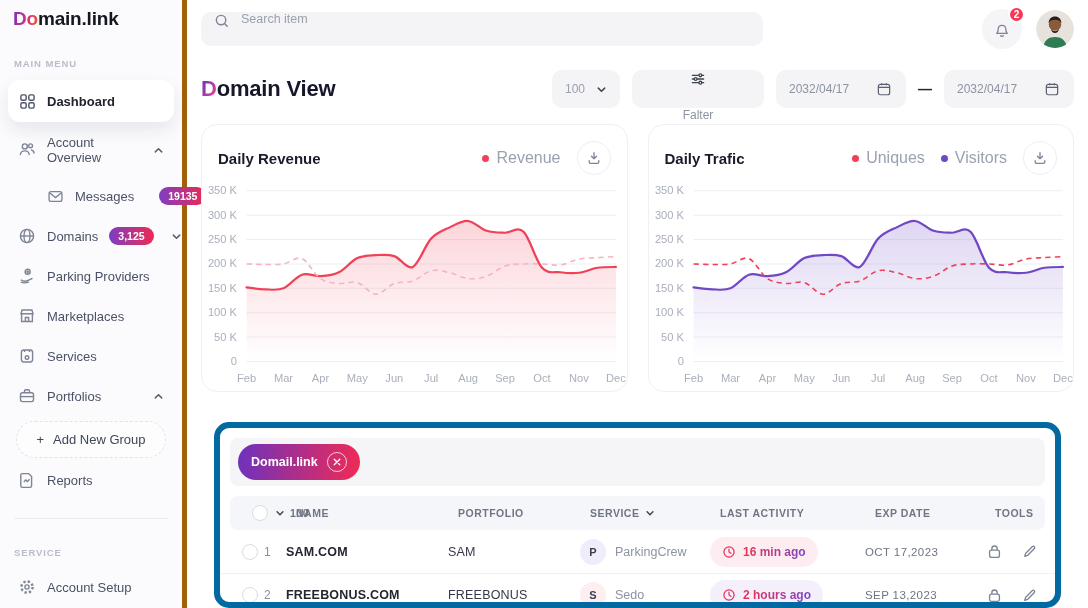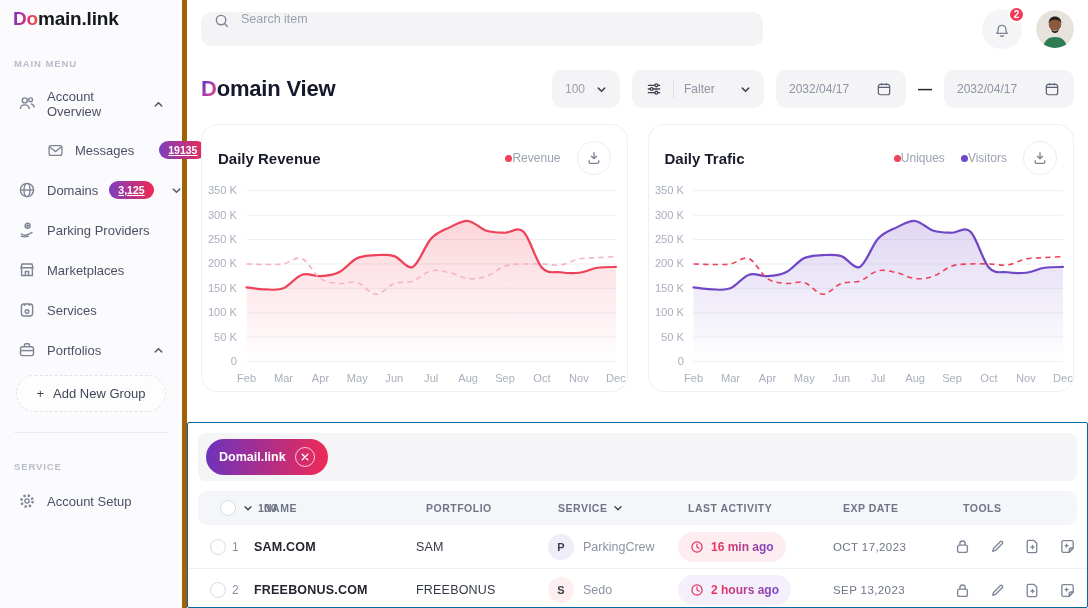--- a/index.html
+++ b/index.html
@@ -8,21 +8,21 @@
 
   
   .sidebar { width:187px; min-width:187px; background:#fbfbfd; border-right:5px solid #a16207; padding-top:8px; display:flex; flex-direction:column; }
   .logo { padding:0 13px; font-size:19px; font-weight:800; color:#15171f; letter-spacing:-.2px; }
   .grad-logo { background:linear-gradient(100deg,#7b2fbe 5%,#d6307f 55%,#f05a28 100%); -webkit-background-clip:text; background-clip:text; color:transparent; }
   .section-label { font-size:9.5px; letter-spacing:.9px; color:#b9bdc9; padding:28px 14px 9px; font-weight:600; }
   .nav-item { display:flex; align-items:center; gap:11px; padding:9px 10px; margin:2px 8px; border-radius:12px; color:#4b5265; font-size:13px; cursor:pointer; }
   .nav-item.active { background:#fff; box-shadow:0 8px 18px rgba(26,32,64,.09); font-weight:700; color:#21242f; padding:12px 10px; }
   .icn { width:18px; height:18px; color:#7d8496; display:inline-flex; align-items:center; justify-content:center; flex:none; }
   .nav-item.active .icn { color:#4d5466; }
-  .badge { margin-left:auto; background:linear-gradient(90deg,#7d3ec1,#ee2a52); color:#fff; font-size:10.5px; padding:3px 9px; border-radius:999px; font-weight:600;text-decoration:underline; }
+  .badge { margin-left:auto; background:linear-gradient(90deg,#7d3ec1,#ee2a52); color:#fff; font-size:10.5px; padding:3px 9px; border-radius:999px; font-weight:600; }
   .chev { margin-left:auto; color:#565d6e; display:flex; }
   .chev.inline { margin-left:6px; }
   .sub { padding-left:38px; }
   .sub .badge { margin-left:14px; }
   .add-group { margin:5px 16px 2px; border:1.5px dashed #e0e3ea; border-radius:22px; padding:10px 8px; font-size:13px; color:#3f4657; display:flex; align-items:center; justify-content:center; gap:9px; background:#fdfdfe; cursor:pointer; }
   .side-divider { height:1px; background:#ececf1; margin:18px 14px 0; }
 
   
   .main { flex:1; display:flex; flex-direction:column; min-width:0; }
   .topbar { height:58px; display:flex; align-items:center; padding:0 14px; gap:14px; flex:none; }
@@ -43,27 +43,27 @@
   .pill .num { color:#9aa0ad; }
   .vsep { width:1px; height:17px; background:#dcdfe6; }
   .dash-sep { color:#23262f; font-weight:700; font-size:14px; }
 
   
   .charts { display:flex; gap:20px; padding:16px 14px 0; }
   .card { flex:1; border:1px solid #f0f0f3; border-radius:16px; background:#fff; min-width:0; }
   .card-head { display:flex; align-items:center; gap:16px; padding:16px 16px 0; }
   .card-title { font-size:15px; font-weight:700; color:#191c2b; margin-right:auto; }
   .legend { display:flex; gap:16px; align-items:center; }
-  .legend-item { display:flex; align-items:center; font-size:12px; color:#9aa1b0; }
+  .legend-item { display:flex; gap:7px; align-items:center; font-size:16px; color:#9aa1b0; }
   .legend-dot { width:7px; height:7px; border-radius:50%; }
   .dl-btn { width:34px; height:34px; border-radius:50%; border:1px solid #eceef2; background:#fff; color:#6a7080; display:flex; align-items:center; justify-content:center; cursor:pointer; }
   svg.chart { display:block; width:100%; height:214px; margin-top:2px; }
 
   
-  .table-card { margin:30px 0 0; border:1px solid #0369a1; border-radius:2px; background:#fff; overflow:hidden; }
+  .table-card { margin:30px 27px 0; border:6px solid #0369a1; border-radius:15px; background:#fff; overflow:hidden; }
   .tagbar { margin:10px; background:#f5f5f8; border-radius:8px; padding:6px 8px; display:flex; }
   .tag { display:inline-flex; align-items:center; gap:9px; background:linear-gradient(95deg,#6d32bd,#f02a55); color:#fff; font-size:12.5px; font-weight:600; border-radius:18px; padding:8px 13px; cursor:pointer; }
   .tag-x { width:20px; height:20px; border-radius:50%; border:1.2px solid rgba(255,255,255,.75); display:flex; align-items:center; justify-content:center; }
   .tgrid { display:grid; grid-template-columns:22px 22px 162px 132px 130px 155px 120px 1fr; align-items:center; padding-left:22px; }
   .thead { background:#f5f6f9; height:34px; font-size:10.5px; color:#6f7585; letter-spacing:.5px; margin:2px 10px 0; border-radius:8px; font-weight:600; }
   .thead .hcell { white-space:nowrap; display:flex; align-items:center; gap:5px; }
   .trow { height:43px; border-top:1px solid #f1f1f4; }
   .trow:first-child { border-top:0; }
   .cbx { width:16px; height:16px; border-radius:50%; border:1.5px solid #d8dce3; background:#fff; cursor:pointer; }
   .idx { font-size:12px; color:#8a909e; }
@@ -79,20 +79,31 @@
   .tools .icn { cursor:pointer; }
 </style>
 </head>
 <body>
 
 <aside class="sidebar">
   <div class="logo"><span class="grad-logo">Do</span><span>main.link</span></div>
 
   <div class="section-label">MAIN MENU</div>
 
+  <div class="nav-item active">
+    <span class="icn">
+        <svg width="17" height="17" viewBox="0 0 18 18" fill="none" stroke="currentColor" stroke-width="1.5">
+          <rect x="2" y="2" width="5.6" height="5.6" rx="1.6"></rect>
+          <rect x="10.4" y="2" width="5.6" height="5.6" rx="1.6"></rect>
+          <rect x="2" y="10.4" width="5.6" height="5.6" rx="1.6"></rect>
+          <rect x="10.4" y="10.4" width="5.6" height="5.6" rx="1.6"></rect>
+        </svg>
+      </span>
+    <span>Dashboard</span>
+  </div>
 
   <div class="nav-item">
     <span class="icn">
         <svg width="18" height="18" viewBox="0 0 18 18" fill="none" stroke="currentColor" stroke-width="1.4">
           <circle cx="6.8" cy="5.4" r="2.5"></circle>
           <path d="M2.3 14c.2-2.6 2-4.1 4.5-4.1s4.3 1.5 4.5 4.1"></path>
           <circle cx="12.6" cy="4.8" r="1.9"></circle>
           <path d="M13 8.9c1.9.3 3 1.6 3.1 3.6"></path>
         </svg>
       </span>
@@ -180,20 +191,29 @@
           <path d="M2.5 7.5 6 4l3.5 3.5"></path>
         </svg>
       </span>
   </div>
 
   <div class="add-group">
     <span>+</span>
     <span>Add New Group</span>
   </div>
 
+  <div class="nav-item">
+    <span class="icn">
+        <svg width="18" height="18" viewBox="0 0 18 18" fill="none" stroke="currentColor" stroke-width="1.4">
+          <path d="M4.4 2.6h6.2l3 3v9.2a1.6 1.6 0 0 1-1.6 1.6H4.4a1.6 1.6 0 0 1-1.6-1.6V4.2a1.6 1.6 0 0 1 1.6-1.6z"></path>
+          <path d="m5.8 11 2-2 1.6 1.5 2.2-2.2"></path>
+        </svg>
+      </span>
+    <span>Reports</span>
+  </div>
 
   <div class="side-divider"></div>
   <div class="section-label">SERVICE</div>
 
   <div class="nav-item">
     <span class="icn">
         <svg width="18" height="18" viewBox="0 0 18 18" fill="none" stroke="currentColor">
           <circle cx="9" cy="9" r="5.6" stroke-width="2.4" stroke-dasharray="2.3 2.1"></circle>
           <circle cx="9" cy="9" r="2.1" stroke-width="1.4"></circle>
         </svg>
@@ -241,21 +261,21 @@
     <h1><span class="grad-d">D</span><span>omain View</span></h1>
     <div class="controls">
       <div class="pill" style="width:68px; justify-content:space-between;">
         <span class="num">100</span>
         <span class="icn" style="width:12px;color:#3c4250">
             <svg width="11" height="11" viewBox="0 0 12 12" fill="none" stroke="currentColor" stroke-width="1.6" stroke-linecap="round">
               <path d="m2.5 4.5 3.5 3.5 3.5-3.5"></path>
             </svg>
           </span>
       </div>
-      <div class="pill" style="width:132px;">
+      <div class="pill" style="width:132px;flex-direction:column;">
         <span class="icn" style="color:#3c4250">
             <svg width="16" height="16" viewBox="0 0 17 17" fill="none" stroke="currentColor" stroke-width="1.4" stroke-linecap="round">
               <path d="M2.5 4.6h12M2.5 8.5h12M2.5 12.4h12"></path>
               <circle cx="11" cy="4.6" r="1.5" fill="#fff"></circle>
               <circle cx="6" cy="8.5" r="1.5" fill="#fff"></circle>
               <circle cx="11" cy="12.4" r="1.5" fill="#fff"></circle>
             </svg>
           </span>
         <span class="vsep"></span>
         <span>Falter</span>

